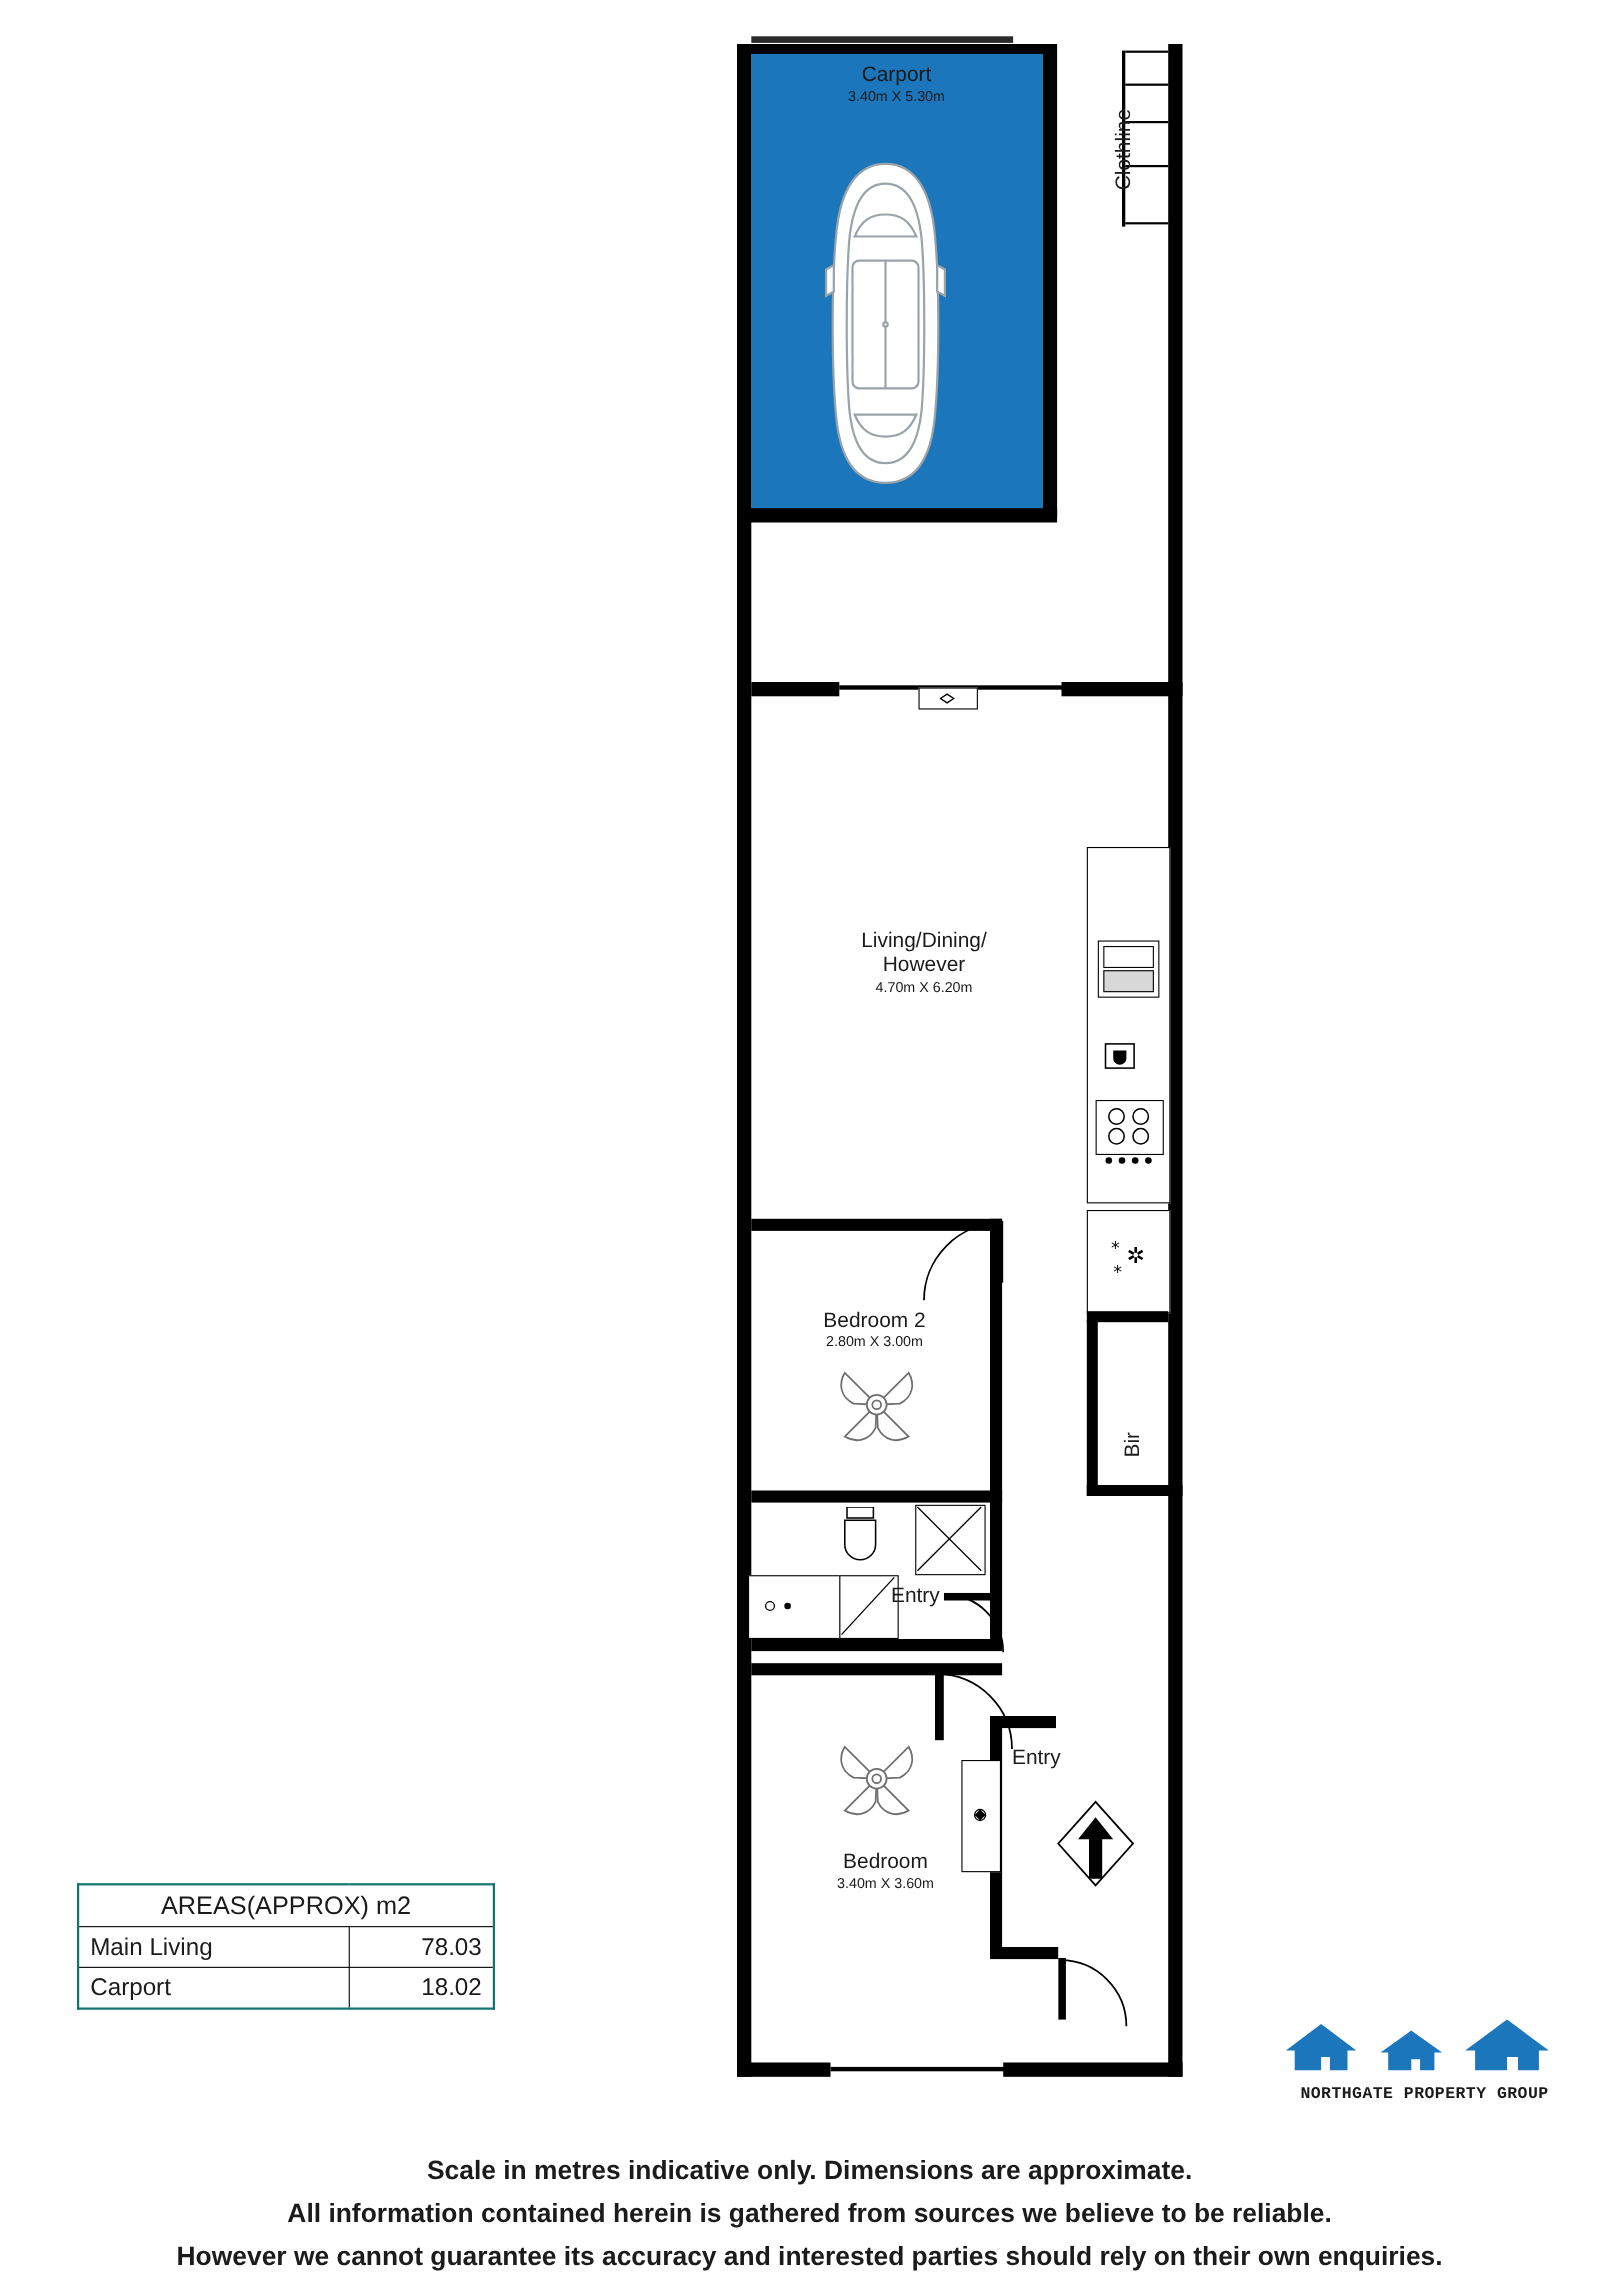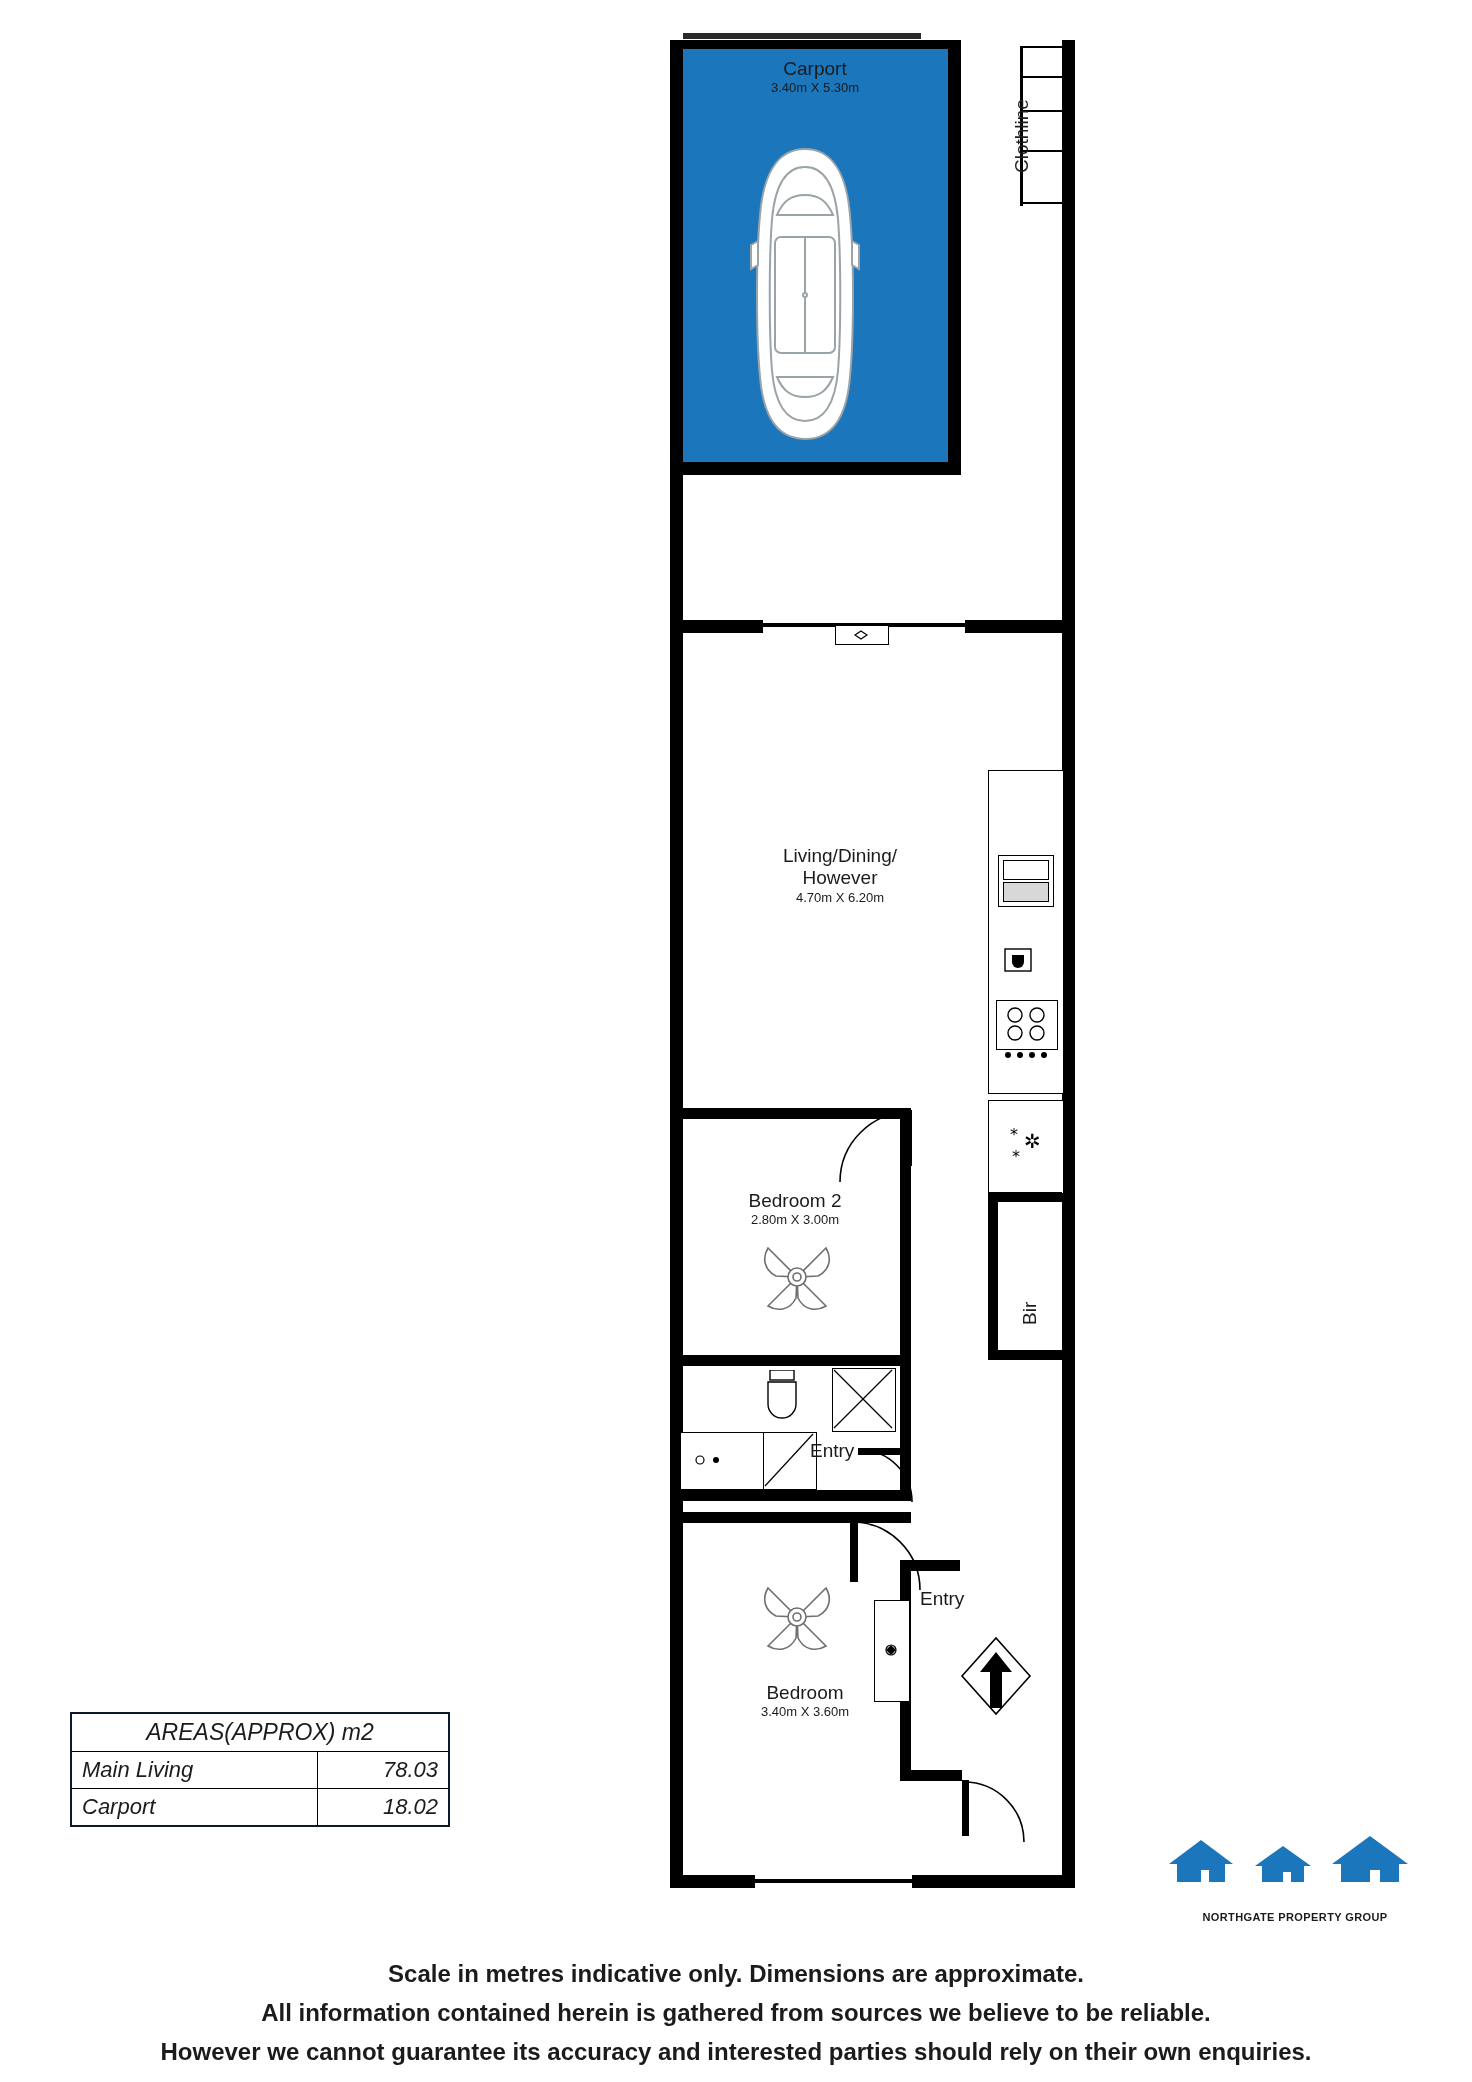--- a/index.html
+++ b/index.html
@@ -16,32 +16,32 @@
   .room-label{position:absolute;text-align:center;line-height:1.18;}
   .room-label .nm{font-size:19px;}
   .room-label .dim{font-size:13px;}
   .vlabel{position:absolute;font-size:19px;transform:rotate(-90deg);transform-origin:center center;white-space:nowrap;}
 
   
   #carport-fill{position:absolute;left:683px;top:40px;width:265px;height:425px;background:#1b76bc;}
   .car{position:absolute;left:735px;top:145px;width:140px;height:300px;}
 
   
-  #areas-table{position:absolute;left:70px;top:1712px;width:380px;border:2px solid #0f172a;border-collapse:collapse;font-style:italic;}
+  #areas-table{position:absolute;left:70px;top:1712px;width:380px;border:2px solid #0f766e;border-collapse:collapse;}
   #areas-table td,#areas-table th{border:1px solid #000;font-size:22px;padding:5px 10px;font-weight:normal;}
   #areas-table th{text-align:center;font-size:23px;}
   #areas-table td.lbl{text-align:left;}
   #areas-table td.val{text-align:right;width:110px;}
 
   
   #disclaimer{position:absolute;left:0;top:1955px;width:1472px;text-align:center;font-weight:bold;font-size:24px;line-height:1.62;}
 
   
   #logo{position:absolute;left:1150px;top:1830px;width:290px;text-align:center;}
-  #logo .brand{font-size:11px;font-weight:bold;color:#1b1b1b;letter-spacing:.4px;margin-top:19px;}
+  #logo .brand{font-size:15px;font-weight:bold;color:#1b1b1b;letter-spacing:.4px;margin-top:2px;font-family:Liberation Mono, monospace;}
 
   
   .fx{position:absolute;border:1.5px solid #000;background:#fff;}
   .fx-thin{position:absolute;border:1px solid #000;background:#fff;}
   .fan{position:absolute;width:74px;height:74px;}
 </style>
 </head>
 <body>
 
 <div class="stage">

